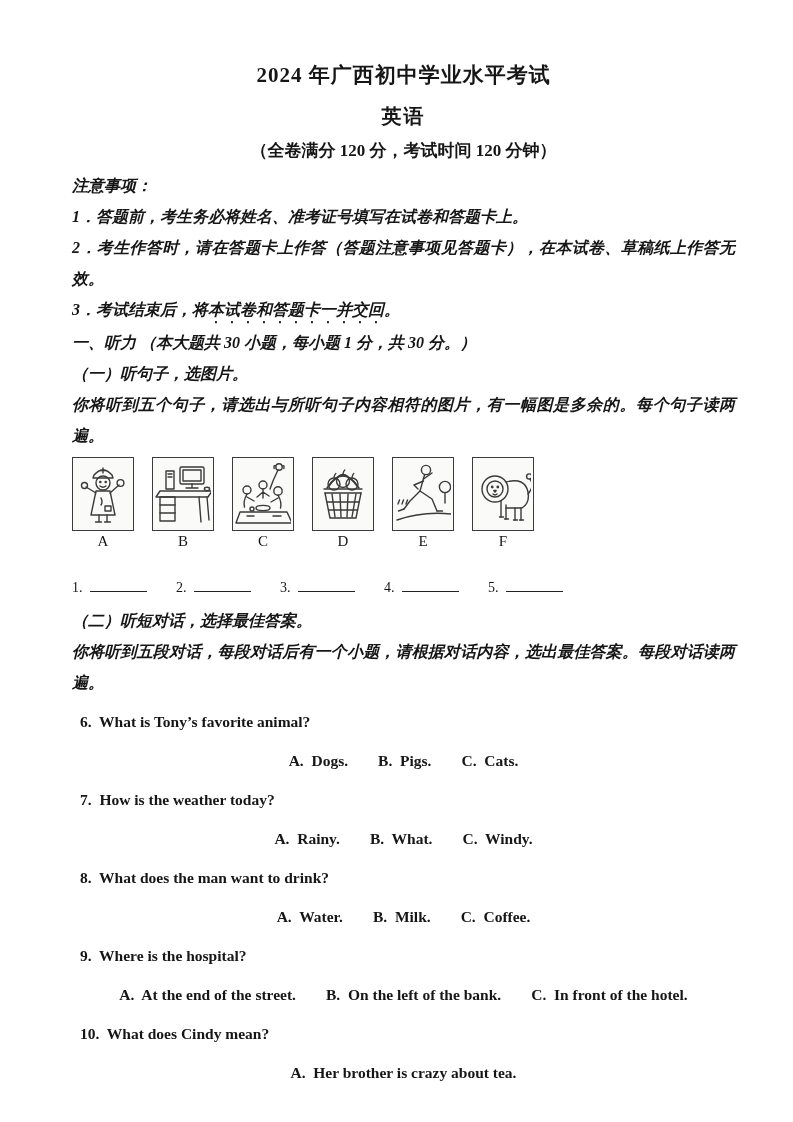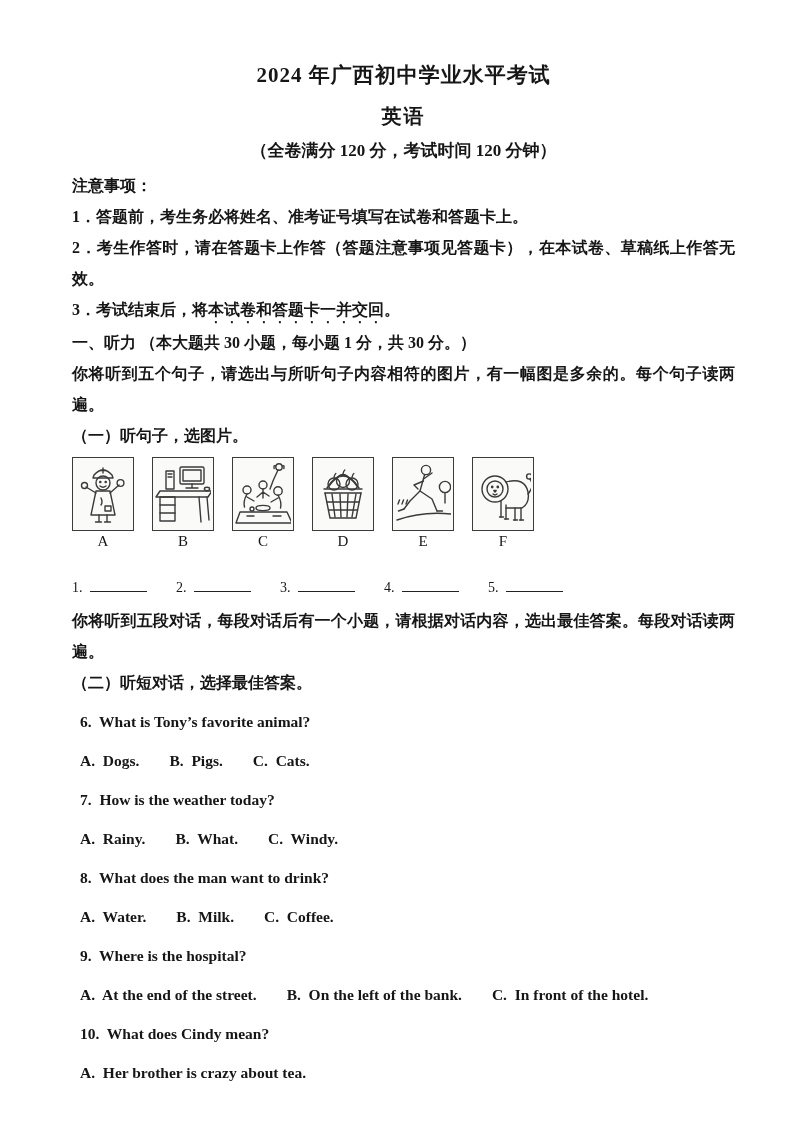--- a/index.html
+++ b/index.html
@@ -22,21 +22,21 @@
     line-height: 28px; margin: 0 0 8px 0; letter-spacing: 2px;
   }
   .meta {
     text-align: center; font-size: 17px; font-weight: bold;
     line-height: 26px; margin: 0 0 6px 0;
   }
 
   
   .zh {
     font-size: 16px; font-weight: bold; line-height: 31px;
-    margin: 0; text-align: justify;
+    margin: 0; text-align: justify; font-style: italic;
   }
   .zh-head { text-align: left; }
 
   .emph {
     -webkit-text-emphasis: filled dot #161616;
     -webkit-text-emphasis-position: under right;
     text-emphasis: filled dot #161616;
     text-emphasis-position: under right;
   }
 
@@ -60,21 +60,21 @@
   .blank-group { display: inline-block; margin-right: 26px; }
   .blank-num { display: inline-block; }
   .blank-line {
     display: inline-block; width: 57px; height: 15px;
     border-bottom: 1.3px solid #222; margin-left: 7px; vertical-align: baseline;
   }
 
   
   .en { font-size: 15.5px; font-weight: bold; line-height: 31px; margin: 8px; }
   .q-line { white-space: pre-wrap; }
-  .opt-row { white-space: nowrap; }
+  .opt-row { white-space: nowrap; text-align: center; }
   .opt { display: inline-block; margin-right: 30px; white-space: pre-wrap; }
   .opt:last-child { margin-right: 0; }
 </style>
 </head>
 <body>
 
 <div class="page">
 
   <h1 class="title">2024 年广西初中学业水平考试</h1>
   <h2 class="subject">英语</h2>
@@ -82,22 +82,22 @@
 
   <div>
     <p class="zh zh-head">注意事项：</p>
     <p class="zh">1．答题前，考生务必将姓名、准考证号填写在试卷和答题卡上。</p>
     <p class="zh">2．考生作答时，请在答题卡上作答（答题注意事项见答题卡），在本试卷、草稿纸上作答无效。</p>
     <p class="zh"><span>3．考试结束后，将</span><span class="emph">本试卷和答题卡一并交回</span><span>。</span></p>
   </div>
 
   <p class="zh zh-head">一、听力 （本大题共 30 小题，每小题 1 分，共 30 分。）</p>
 
+  <p class="zh zh-head">（一）听句子，选图片。</p>
   <p class="zh">你将听到五个句子，请选出与所听句子内容相符的图片，有一幅图是多余的。每个句子读两遍。</p>
-  <p class="zh zh-head">（一）听句子，选图片。</p>
 
   <div class="pic-strip">
 
     <div class="pic-item">
       <div class="pic-box">
         <svg width="56" height="68" viewBox="0 0 56 68">
           <g class="draw">
             <path d="M19 15 Q28 5 37 15 L38 18 L18 18 Z"></path>
             <path d="M28 8 v5 M25.5 10.5 h5"></path>
             <circle cx="28" cy="23" r="7"></circle>
@@ -223,22 +223,22 @@
   </div>
 
   <div class="blank-row">
     <span class="blank-group"><span class="blank-num">1.</span><span class="blank-line"></span></span>
     <span class="blank-group"><span class="blank-num">2.</span><span class="blank-line"></span></span>
     <span class="blank-group"><span class="blank-num">3.</span><span class="blank-line"></span></span>
     <span class="blank-group"><span class="blank-num">4.</span><span class="blank-line"></span></span>
     <span class="blank-group"><span class="blank-num">5.</span><span class="blank-line"></span></span>
   </div>
 
+  <p class="zh zh-head">（二）听短对话，选择最佳答案。</p>
   <p class="zh">你将听到五段对话，每段对话后有一个小题，请根据对话内容，选出最佳答案。每段对话读两遍。</p>
-  <p class="zh zh-head">（二）听短对话，选择最佳答案。</p>
 
   <div>
     <p class="en q-line">6.  What is Tony’s favorite animal?</p>
     <p class="en opt-row">
       <span class="opt">A.  Dogs.</span><span class="opt">B.  Pigs.</span><span class="opt">C.  Cats.</span>
     </p>
   </div>
 
   <div>
     <p class="en q-line">7.  How is the weather today?</p>

